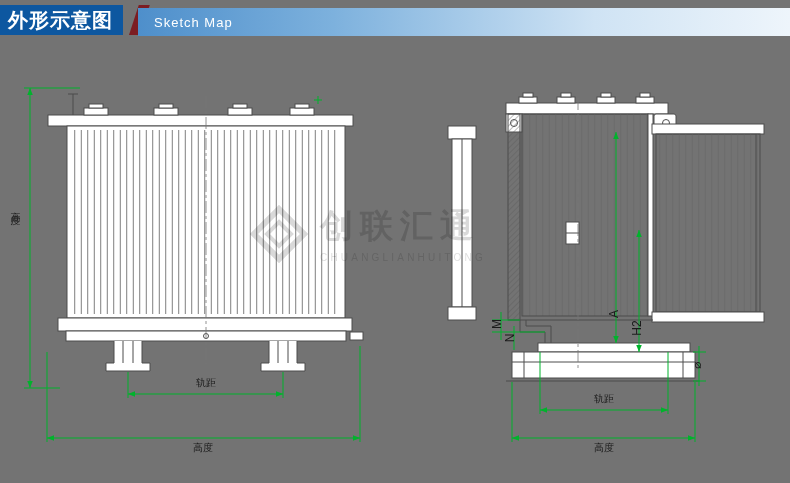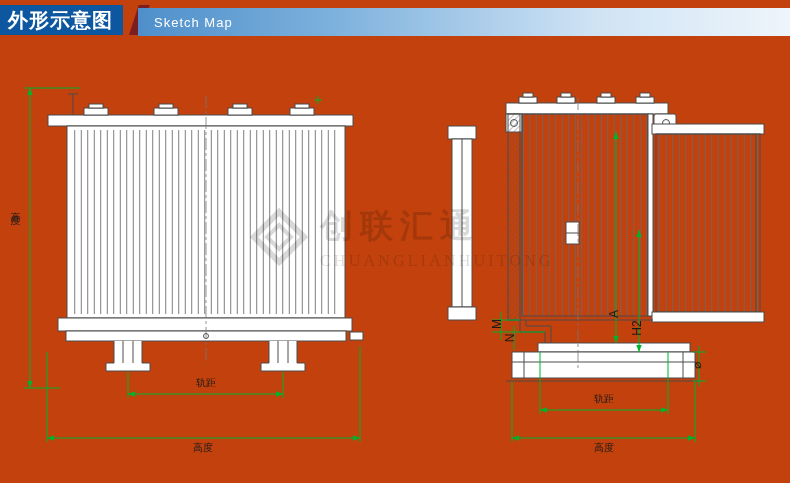--- a/index.html
+++ b/index.html
@@ -1,35 +1,35 @@
 <!DOCTYPE html>
 <html><head>
 <meta charset="utf-8">
 <style>
   * { margin:0; padding:0; box-sizing:border-box; }
   html,body { width:790px; height:483px; }
   body { font-family:"Liberation Sans","DejaVu Sans",sans-serif; background:#fff; }
-  .page { position:relative; width:790px; height:483px; background:#c2410c; overflow:hidden; }
+  .page { position:relative; width:790px; height:483px; background:#737373; overflow:hidden; }
 
   
   .header { position:absolute; top:5px; left:0; width:790px; height:30px; z-index:4; }
   .title-box { position:absolute; left:0; top:0; height:30px; background:#0d57a0; color:#fff;
                font-size:20px; font-weight:bold; line-height:30px; padding:0 10px 0 8px; letter-spacing:1px; }
   .red-notch { position:absolute; left:129px; top:0; width:11px; height:30px; background:#7c1d22;
                transform:skewX(-18deg); transform-origin:bottom left; }
   .band { position:absolute; left:138px; top:3px; width:652px; height:28px;
           background:linear-gradient(90deg,#4e8fcb 0%,#7db1dd 30%,#cfe3f4 70%,#eef5fb 100%);
           display:flex; align-items:center; }
   .band-text { color:#ffffff; font-size:13px; margin-left:16px; letter-spacing:1px; }
 
   
   .watermark { position:absolute; left:250px; top:204px; display:flex; align-items:center; gap:12px;
-               z-index:2; mix-blend-mode:multiply; pointer-events:none;font-family:Liberation Serif, serif; }
+               z-index:2; mix-blend-mode:multiply; pointer-events:none; }
   .wm-name { font-size:33px; font-weight:bold; color:#d9d9d9; letter-spacing:7px; white-space:nowrap; }
-  .wm-latin { font-size:16px; color:#dedede; letter-spacing:3.2px; margin-top:3px; white-space:nowrap; }
+  .wm-latin { font-size:10px; color:#dedede; letter-spacing:3.2px; margin-top:3px; white-space:nowrap; }
 
   
   svg.drawing { position:absolute; left:0; top:0; z-index:1; }
 
   
   .dim-label { position:absolute; font-size:10px; color:#1a1a1a; z-index:3; text-align:center; }
   .dim-label.v { writing-mode:vertical-rl; text-orientation:upright; letter-spacing:3px; }
   .dim-label.rot { transform:rotate(-90deg); font-size:12px; width:22px; }
 </style>
 </head>

